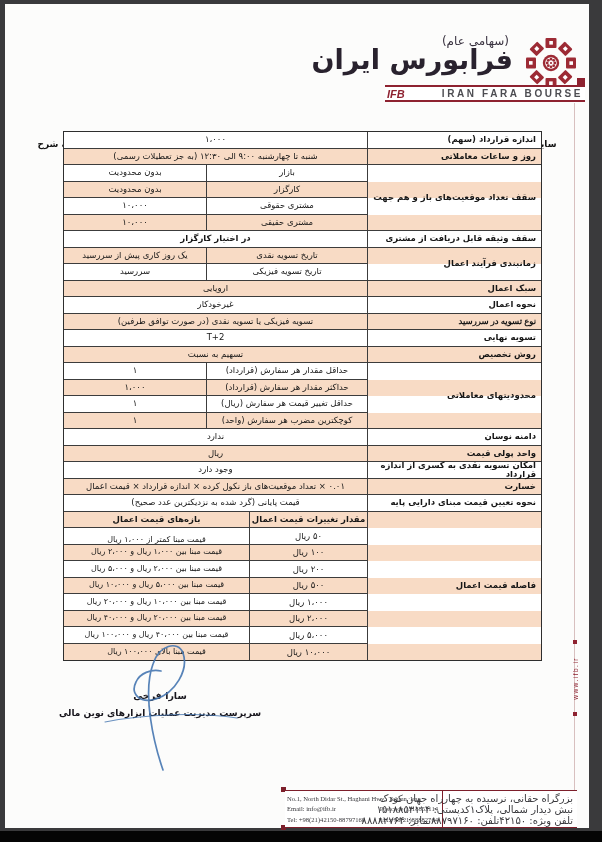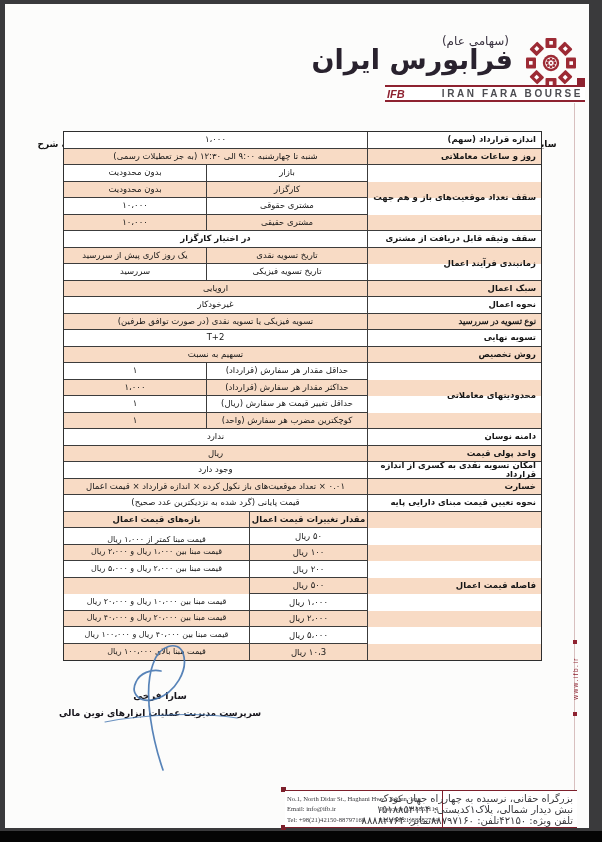--- a/index.html
+++ b/index.html
@@ -177,29 +177,30 @@
         <div class="c hd bands" style="grid-area: 24 / 3 / auto / span 2;">بازه‌های قیمت اعمال</div>
         <div class="c step" style="grid-area: 25 / 2;">۵۰ ریال</div>
         <div class="c band" style="grid-area: 25 / 3 / auto / span 2; margin-top: 8px;">قیمت مبنا کمتر از ۱،۰۰۰ ریال</div>
         <div class="c stripe" style="grid-area: 26 / 1 / auto / -1;"></div>
         <div class="c step" style="grid-area: 26 / 2;">۱۰۰ ریال</div>
         <div class="c band" style="grid-area: 26 / 3 / auto / span 2;">قیمت مبنا بین ۱،۰۰۰ ریال و ۲،۰۰۰ ریال</div>
         <div class="c step" style="grid-area: 27 / 2;">۲۰۰ ریال</div>
         <div class="c band" style="grid-area: 27 / 3 / auto / span 2;">قیمت مبنا بین ۲،۰۰۰ ریال و ۵،۰۰۰ ریال</div>
         <div class="c stripe" style="grid-area: 28 / 1 / auto / -1;"></div>
         <div class="c step" style="grid-area: 28 / 2;">۵۰۰ ریال</div>
+        <div class="c band" style="grid-area: 28 / 3 / auto / span 2;">قیمت مبنا بین ۵،۰۰۰ ریال و ۱۰،۰۰۰ ریال</div>
         <div class="c step" style="grid-area: 29 / 2;">۱،۰۰۰ ریال</div>
         <div class="c band" style="grid-area: 29 / 3 / auto / span 2;">قیمت مبنا بین ۱۰،۰۰۰ ریال و ۲۰،۰۰۰ ریال</div>
         <div class="c stripe" style="grid-area: 30 / 1 / auto / -1;"></div>
         <div class="c step" style="grid-area: 30 / 2;">۲،۰۰۰ ریال</div>
         <div class="c band" style="grid-area: 30 / 3 / auto / span 2;">قیمت مبنا بین ۲۰،۰۰۰ ریال و ۴۰،۰۰۰ ریال</div>
         <div class="c step" style="grid-area: 31 / 2;">۵،۰۰۰ ریال</div>
         <div class="c band" style="grid-area: 31 / 3 / auto / span 2;">قیمت مبنا بین ۴۰،۰۰۰ ریال و ۱۰۰،۰۰۰ ریال</div>
         <div class="c stripe nb" style="grid-area: 32 / 1 / auto / -1;"></div>
-        <div class="c step nb" style="grid-area: 32 / 2;">۱۰،3 ریال</div>
+        <div class="c step nb" style="grid-area: 32 / 2;">۱۰،۰۰۰ ریال</div>
         <div class="c band nb" style="grid-area: 32 / 3 / auto / span 2;">قیمت مبنا بالای ۱۰۰،۰۰۰ ریال</div>
       </div>
 
     <div class="sig-name">سارا فرخی</div>
     <div class="sig-role">سرپرست مدیریت عملیات ابزارهای نوین مالی</div>
     <svg class="sig-svg" width="150" height="145" viewBox="0 0 150 145">
       <path d="M66,138 C57,112 45,62 56,32 C62,13 81,8 86,21 C92,38 78,61 59,67 C43,72 33,62 39,50 C43,41 54,37 64,39" fill="none" stroke="#4575b0" stroke-width="1.7" opacity="0.9" stroke-linecap="round"></path>
       <path d="M8,90 C48,82 104,80 140,86" fill="none" stroke="#4575b0" stroke-width="1.2" opacity="0.8" stroke-linecap="round"></path>
     </svg>
 

